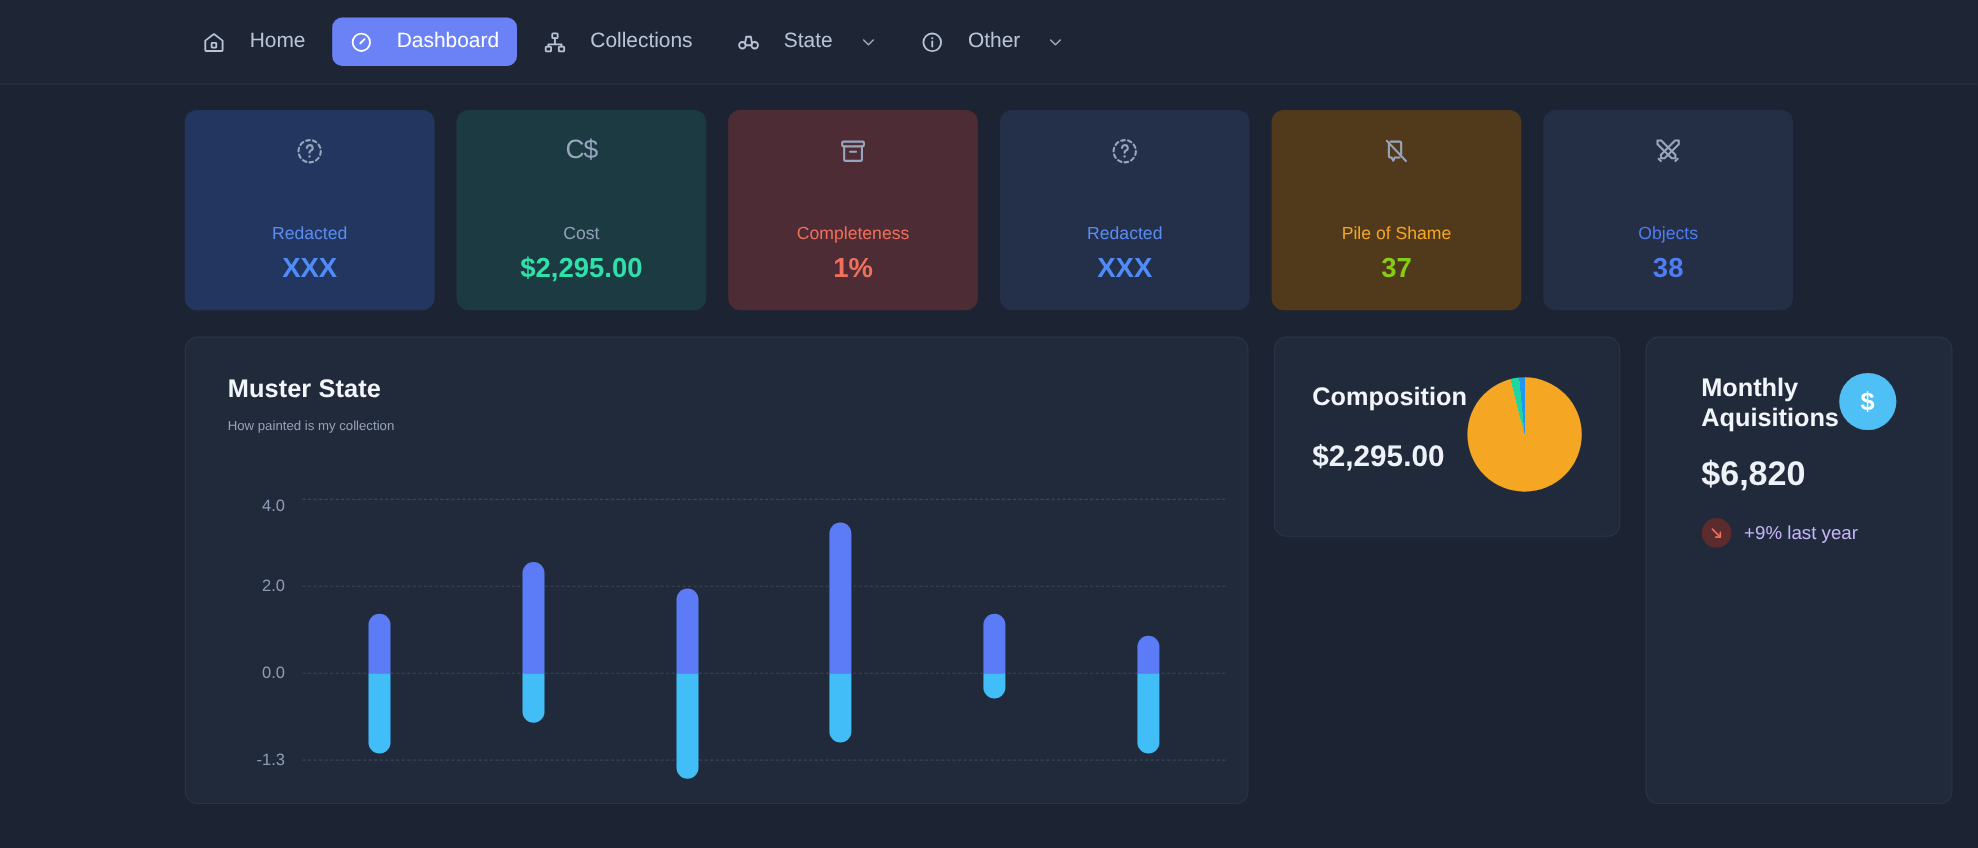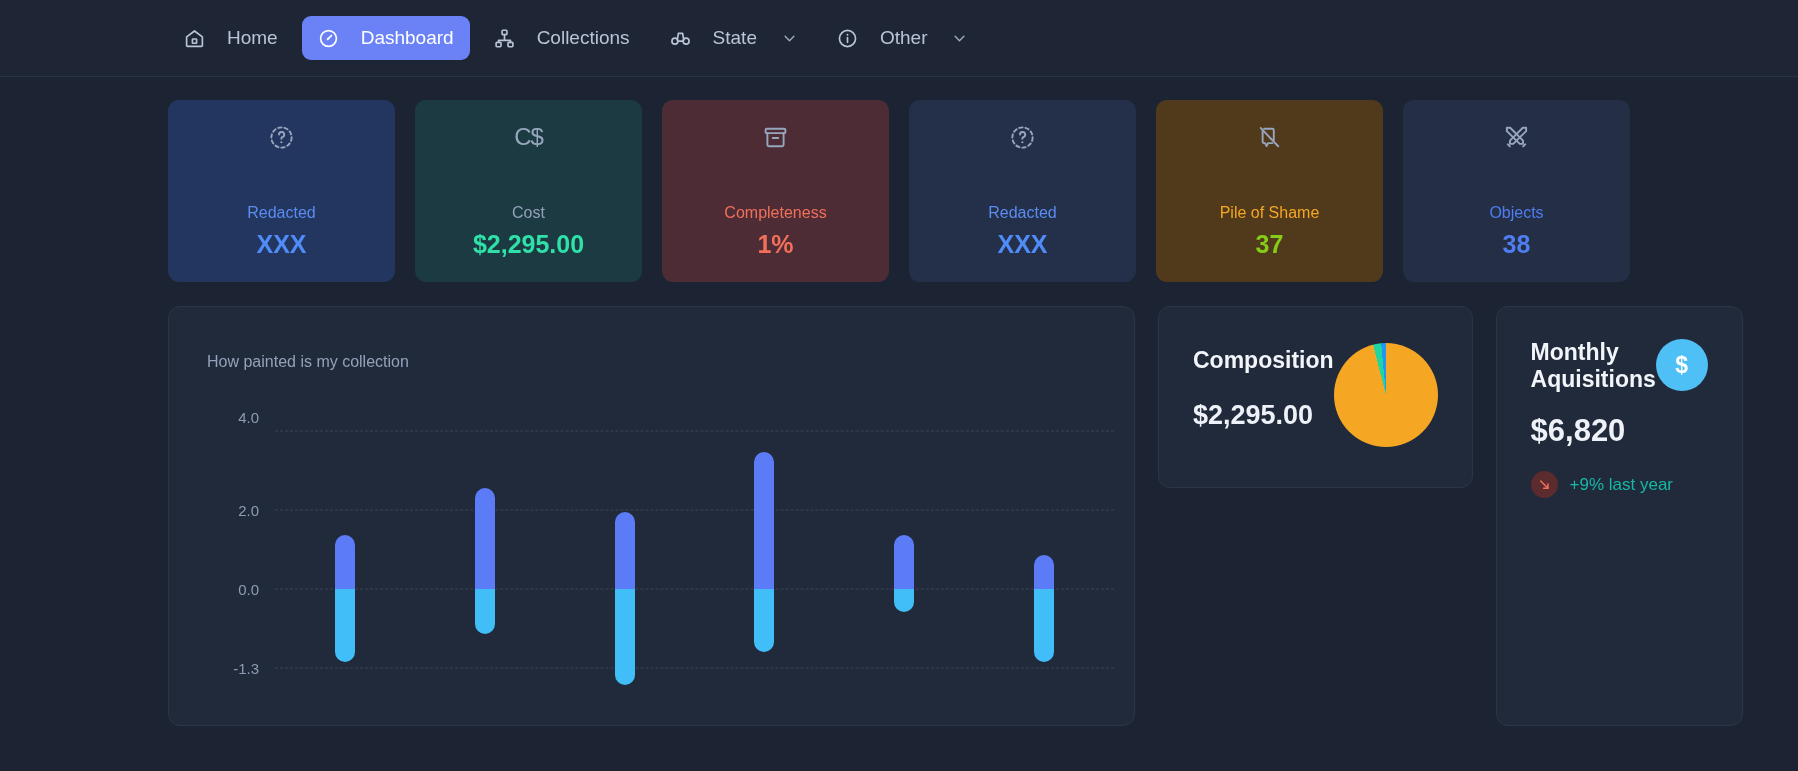--- a/index.html
+++ b/index.html
@@ -94,21 +94,21 @@
   
   .chart-panel { padding: 33px 0 0 0; min-height: 420px; }
   .chart-title {
     font-size: 23px;
     font-weight: 700;
     color: #f2f5fa;
     padding-left: 38px;
     letter-spacing: .1px;
   }
   .chart-sub {
-    font-size: 16px;
+    font-size: 12px;
     color: #93a2ba;
     padding-left: 38px;
     margin-top: 13px;
   }
   .plot {
     position: relative;
     margin-top: 36px;
     height: 300px;
     padding-left: 38px;
   }
@@ -151,39 +151,39 @@
   }
 
   
   .rightcol { display: flex; flex-direction: row; gap: 23px; }
   .comp-panel { padding: 30px 34px 30px 34px; height: 182px; display: flex; align-items: flex-start; justify-content: space-between; }
   .comp-left { padding-top: 10px; }
   .comp-title { font-size: 23px; font-weight: 700; color: #f2f5fa; }
   .comp-value { font-size: 27px; font-weight: 600; color: #eef2f8; margin-top: 26px; }
   .pie { width: 104px; height: 104px; border-radius: 50%; flex: 0 0 auto; margin-top: 6px; }
 
-  .acq-panel { padding: 32px 34px; flex: 1; }
+  .acq-panel { padding: 32px 50px; flex: 1; }
   .acq-head { display: flex; align-items: flex-start; justify-content: space-between; }
   .acq-title { font-size: 23px; font-weight: 700; color: #f2f5fa; }
   .dollar-badge {
     width: 52px; height: 52px; border-radius: 50%;
     background: #4fc0f5; color: #fff;
     display: flex; align-items: center; justify-content: center;
     font-size: 23px; font-weight: 700; flex: 0 0 auto;
   }
   .acq-value { font-size: 31px; font-weight: 600; color: #eef2f8; margin-top: 20px; }
   .acq-delta { display: flex; align-items: center; gap: 12px; margin-top: 22px; }
   .delta-badge {
     width: 27px; height: 27px; border-radius: 50%;
     background: #5c2b2d; color: #f0705c;
     display: flex; align-items: center; justify-content: center;
     flex: 0 0 auto;
   }
   .delta-badge svg { width: 15px; height: 15px; display: block; }
-  .delta-text { font-size: 17px; color: #14b8a6; }
+  .delta-text { font-size: 17px; color: #c4b5fd; }
 </style>
 </head>
 <body>
 
 <div class="topbar">
   <div class="nav">
 
     <div class="nav-item">
       <span class="nav-ico">
         <svg viewBox="0 0 24 24" fill="none" stroke="currentColor" stroke-width="1.9" stroke-linecap="round" stroke-linejoin="round">
@@ -321,26 +321,27 @@
       </span>
       <span class="stat-label" style="color:#4f7df2">Objects</span>
       <span class="stat-value" style="color:#4f7df2">38</span>
     </div>
 
   </div>
 
   <div class="lower">
 
     <div class="panel chart-panel">
+      <div class="chart-title">Muster State</div>
       <div class="chart-sub">How painted is my collection</div>
 
       <div class="plot">
         <div class="plot-inner" id="plot-inner">
 
-        <div class="ytick" style="top: 10px;">4.0</div>
+        <div class="ytick" style="top: 30px;">4.0</div>
             <div class="gridline" style="top: 23.6842px;"></div>
             <div class="ytick" style="top: 102.632px;">2.0</div>
             <div class="gridline" style="top: 102.632px;"></div>
             <div class="ytick" style="top: 181.579px;">0.0</div>
             <div class="gridline" style="top: 181.579px;"></div>
             <div class="ytick" style="top: 260.526px;">-1.3</div>
             <div class="gridline" style="top: 260.526px;"></div>
             <div class="bars">
               <div class="barwrap" style="left: 8.33333%; margin-left: -10px; top: 0px; bottom: 0px;">
                 <div class="bar-pos" style="top: 128.289px; height: 53.2895px; background: rgb(91, 124, 246);"></div>

